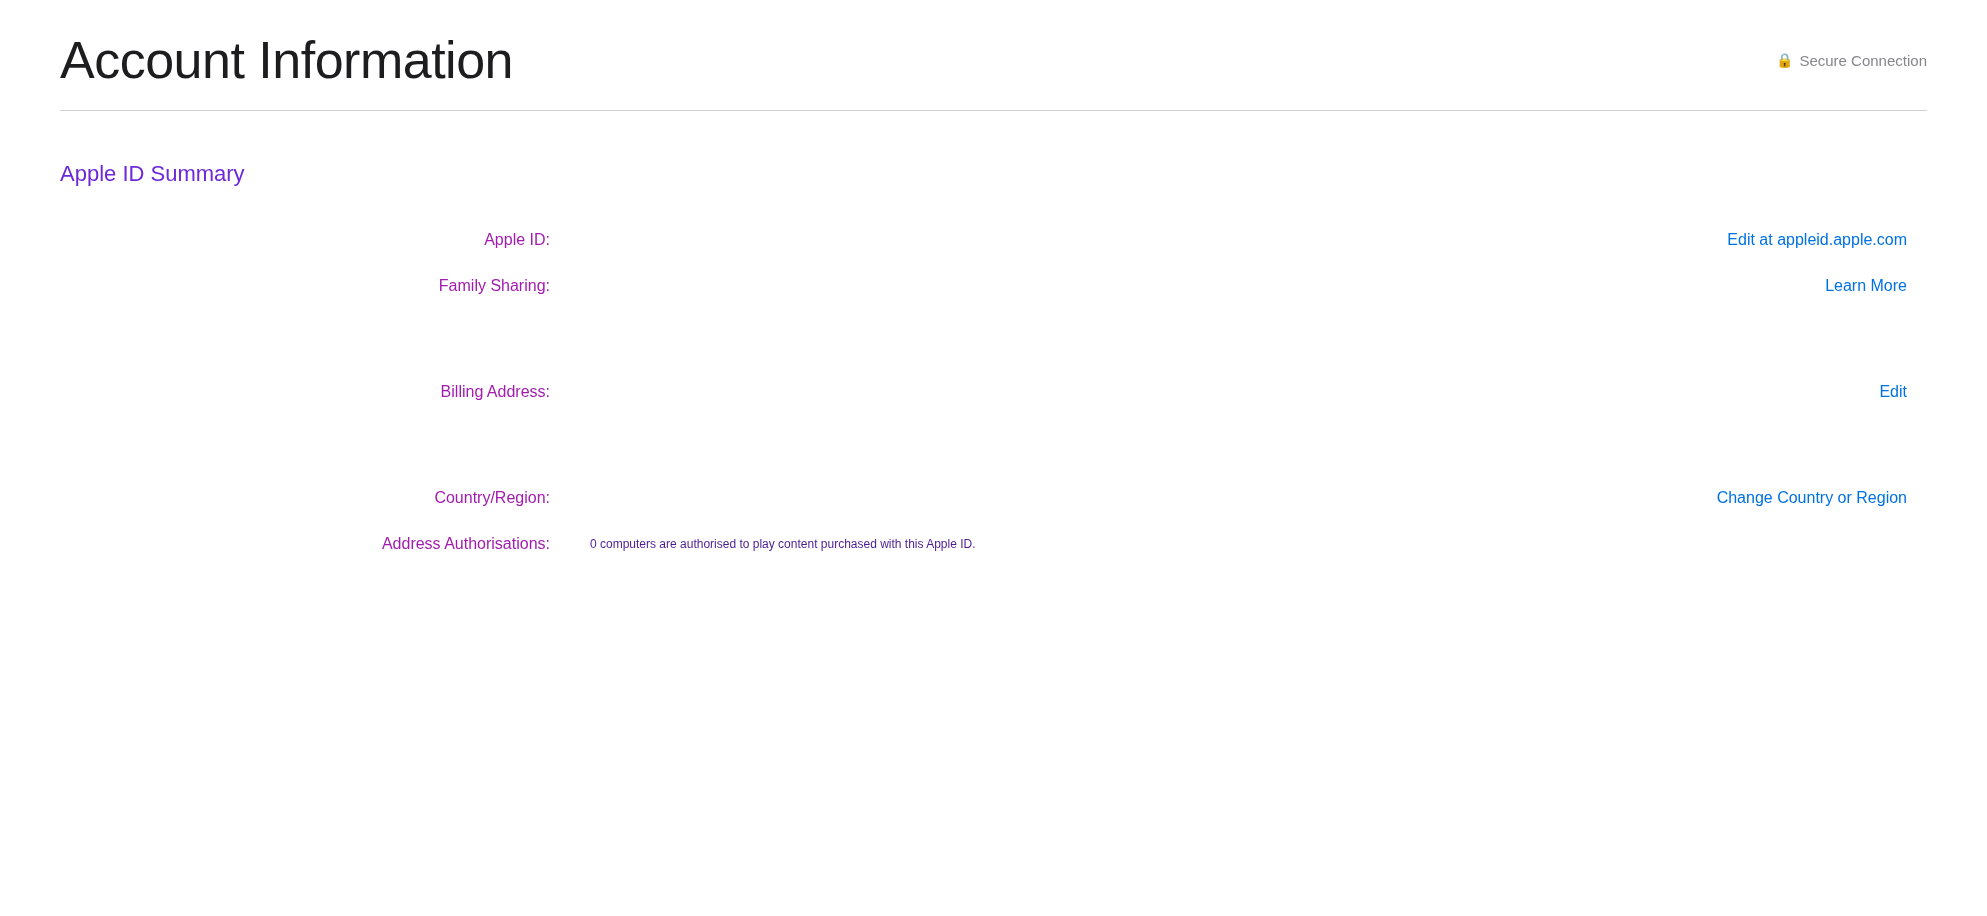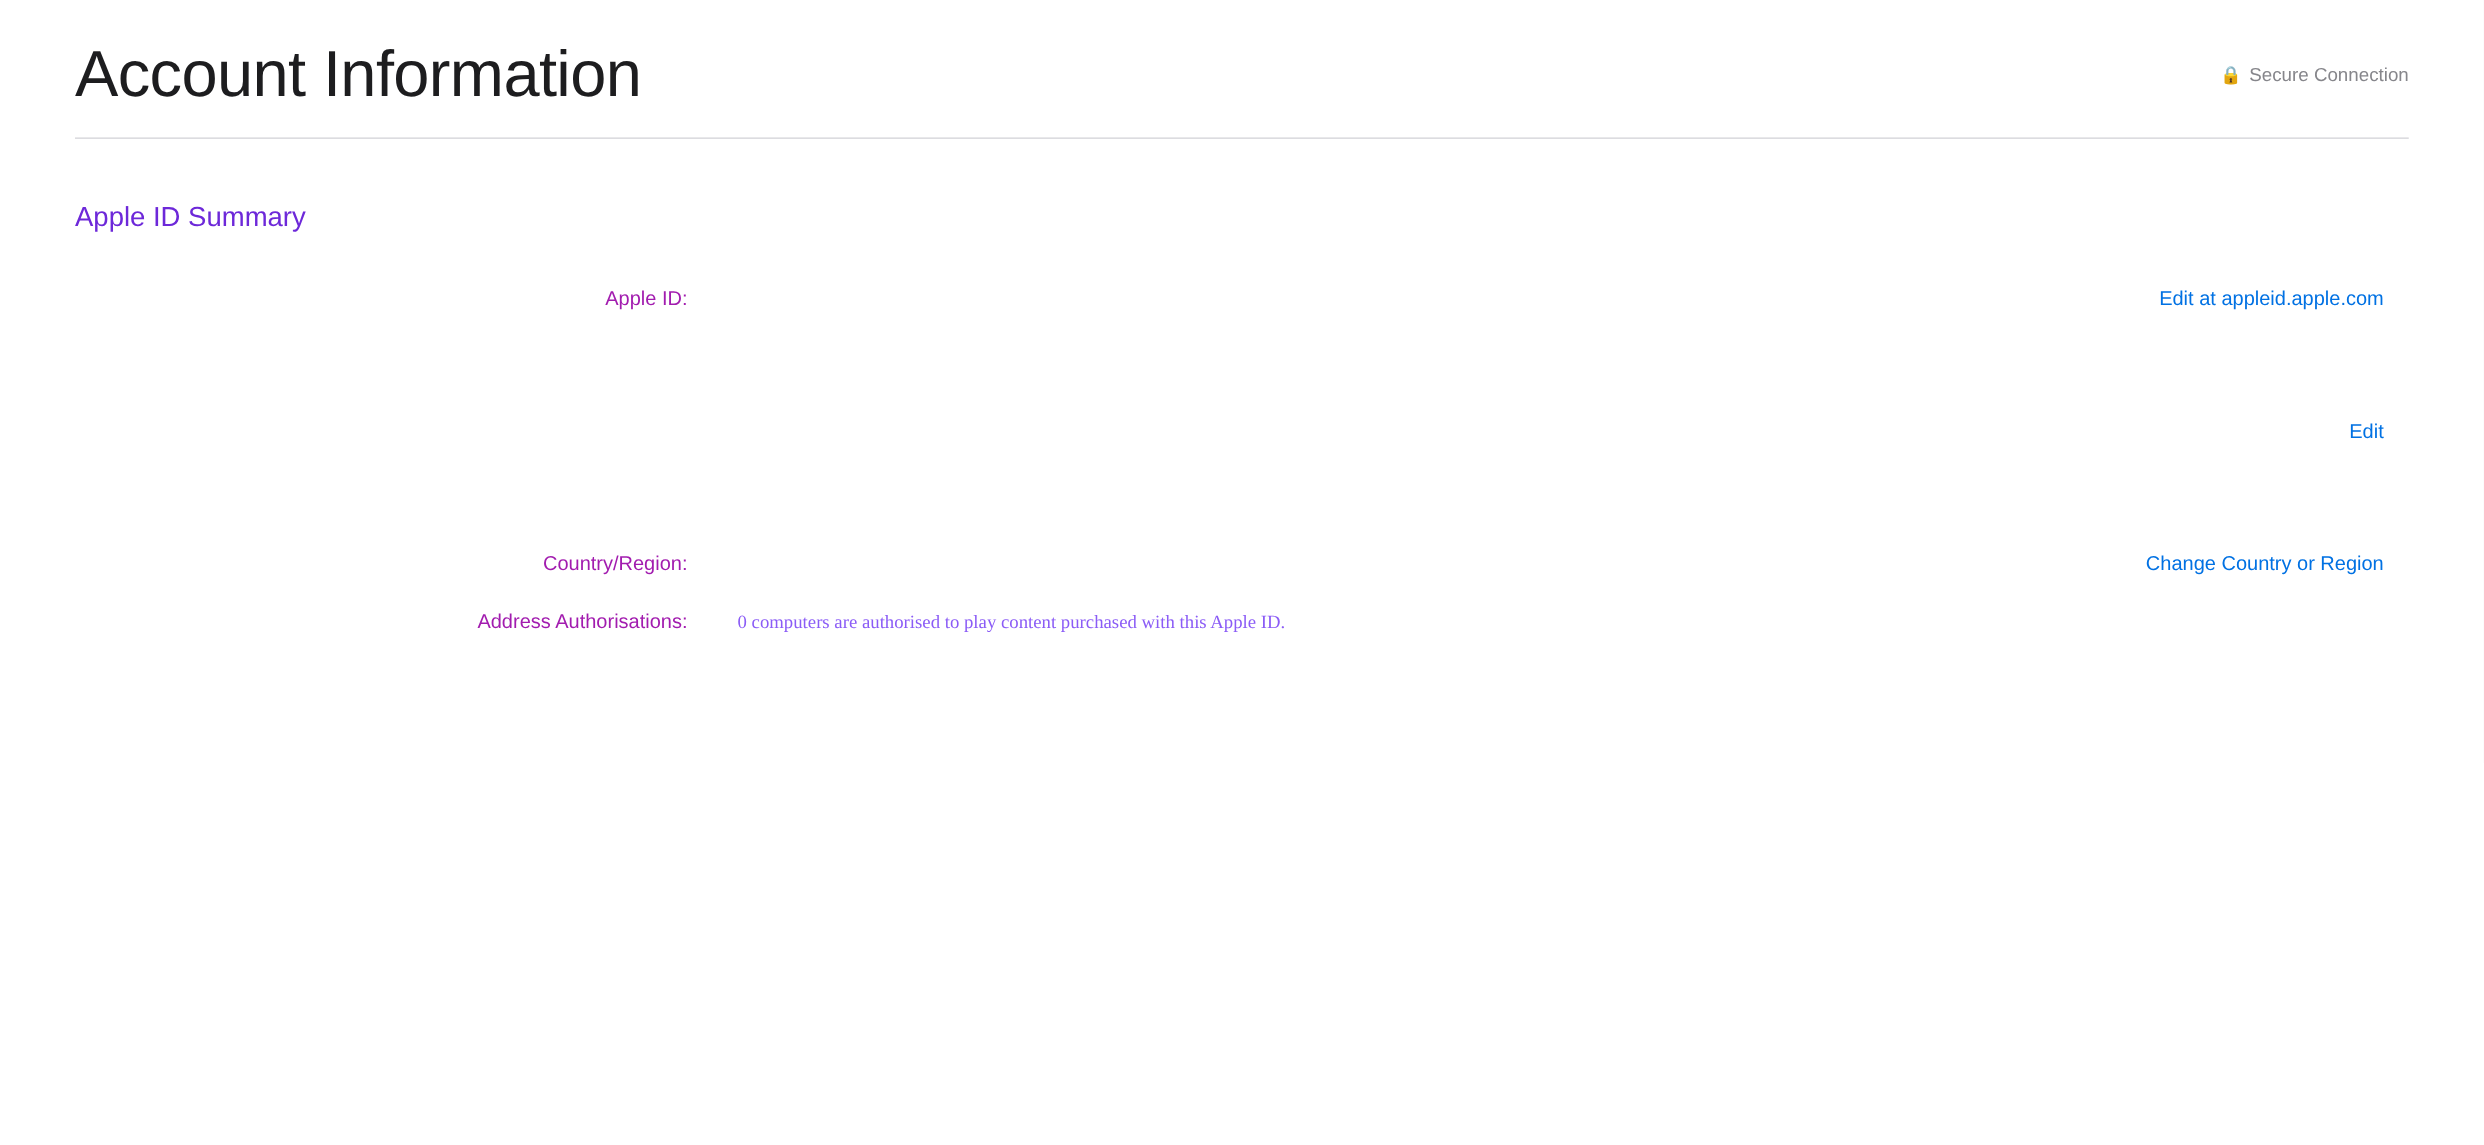--- a/index.html
+++ b/index.html
@@ -96,23 +96,22 @@
     }
 
     .row-wrapper {
       display: flex;
       align-items: center;
       width: 100%;
       padding: 14px 0;
     }
 
     .computer-auth-text {
-      font-size: 15px;
-      color: #8b5cf6;
-      font-family: Liberation Serif, serif;
+      font-size: 12px;
+      color: #4c1d95;
     }
   </style>
 </head>
 <body>
 
 <div class="page-container">
 
   <div class="header">
     <h1 class="page-title">Account Information</h1>
     <div class="secure-connection">
@@ -125,28 +124,36 @@
     <div class="section-title">Apple ID Summary</div>
 
     <div class="row-wrapper">
       <div class="info-label">Apple ID:</div>
       <div class="info-value"></div>
       <div class="info-action">
         <a class="link" href="#">Edit at appleid.apple.com</a>
       </div>
     </div>
 
+    <div class="row-wrapper">
+      <div class="info-label">Family Sharing:</div>
+      <div class="info-value"></div>
+      <div class="info-action">
+        <a class="link" href="#">Learn More</a>
+      </div>
+    </div>
   </div>
 
   <div class="spacer"></div>
 
   <div class="section">
 
 
     <div class="row-wrapper">
+      <div class="info-label">Billing Address:</div>
       <div class="info-value"></div>
       <div class="info-action">
         <a class="link" href="#">Edit</a>
       </div>
     </div>
   </div>
 
   <div class="spacer"></div>
 
   <div class="section">

